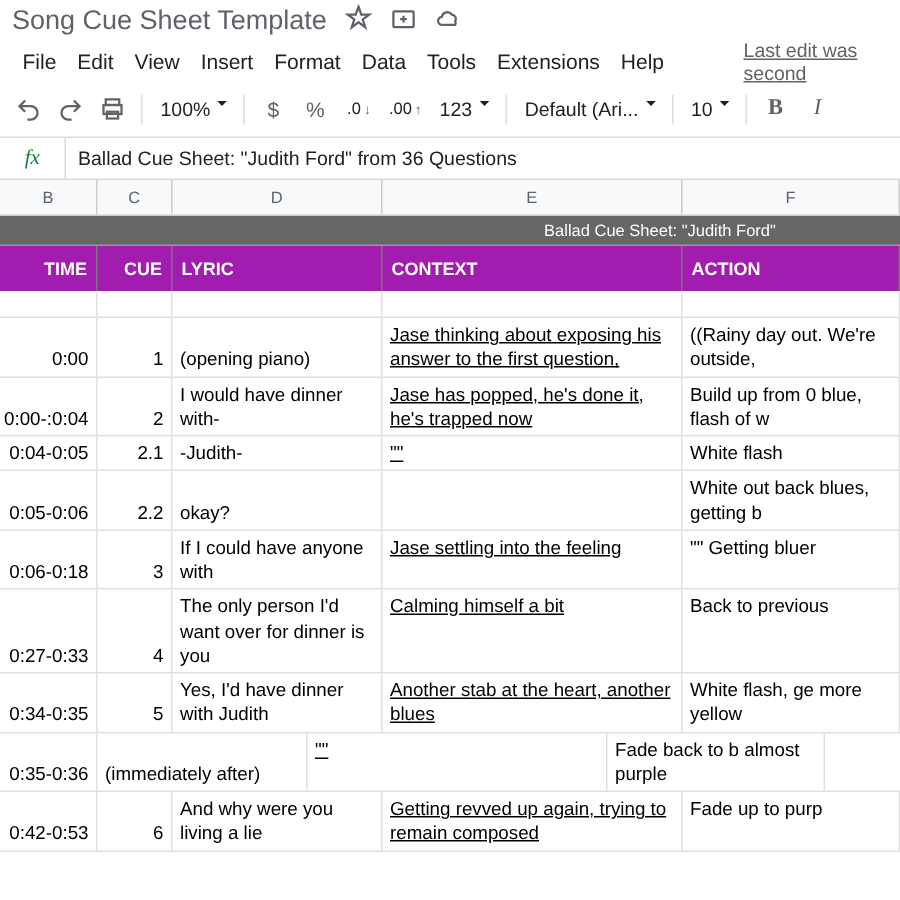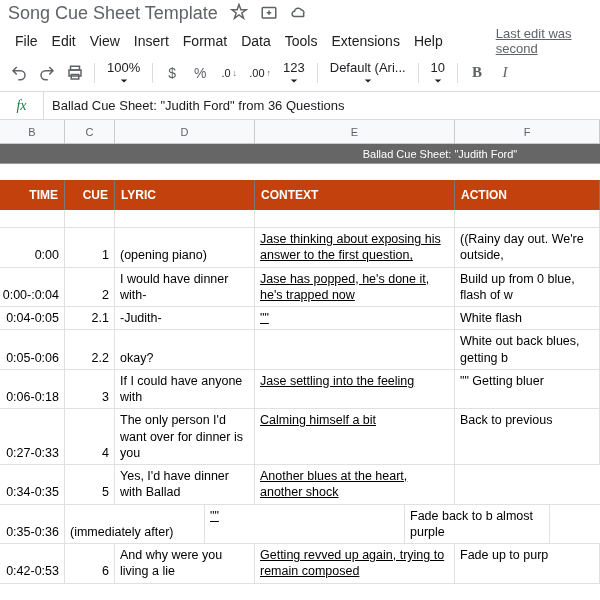--- a/index.html
+++ b/index.html
@@ -12,42 +12,42 @@
   
   .menubar { display: flex; align-items: center; padding: 2px 8px; height: 26px; font-size: 14px; color: #202124; }
   .menu-item { padding: 4px 7px; cursor: pointer; }
   .last-edit { color: #5f6368; text-decoration: underline; margin-left: 10px; font-size: 13px; padding-left: 36px; }
   
   .toolbar { display: flex; align-items: center; padding: 4px 6px; height: 38px; border-bottom: 1px solid #dadce0; gap: 2px; }
   .tb-btn { display: flex; align-items: center; justify-content: center; min-width: 26px; height: 26px; padding: 0 4px; cursor: pointer; color: #5f6368; border-radius: 2px; }
   .tb-btn svg { width: 18px; height: 18px; }
   .tb-sep { width: 1px; height: 20px; background: #dadce0; margin: 0 4px; }
   .tb-text { font-size: 13px; color: #202124; padding: 0 2px; }
-  .tb-drop { display: flex; align-items: center; gap: 2px; padding: 0 4px; cursor: pointer; flex-direction: column; }
+  .tb-drop { display: flex; gap: 2px; padding: 0 4px; cursor: pointer; }
   .tb-drop svg.caret { width: 8px; height: 8px; }
   .bold { font-weight: bold; font-family: serif; font-size: 15px; }
   .italic { font-style: italic; font-family: serif; font-size: 15px; }
   .fx-dollar { font-family: Arial; font-size: 14px; }
   
   .formula-bar { display: flex; align-items: center; height: 28px; border-bottom: 1px solid #dadce0; }
   .fx-label { width: 44px; display: flex; align-items: center; justify-content: center; font-style: italic; color: #15803d; font-size: 14px; border-right: 1px solid #dadce0; height: 100%; font-family: serif; }
   .fx-input { flex: 1; padding: 0 8px; font-size: 13px; color: #202124; }
   
   .sheet { position: relative; }
   .col-headers { display: flex; height: 24px; background: #f8f9fa; border-bottom: 1px solid #ccc; }
   .ch { border-right: 1px solid #ccc; display: flex; align-items: center; justify-content: center; font-size: 11px; color: #5f6368; }
   .ch-B { width: 65px; }
   .ch-C { width: 50px; }
   .ch-D { width: 140px; }
   .ch-E { width: 200px; }
   .ch-F { width: 145px; }
   
   .merged-title { height: 20px; background: #666; color: #fff; display: flex; align-items: center; justify-content: center; font-size: 11px; border-bottom: 1px solid #999; padding-left: 280px; white-space: nowrap; overflow: hidden; }
   
-  .header-row { display: flex; height: 30px; background: #c2410c; color: #fff; font-weight: bold; font-size: 12px; margin-top: 16px; }
+  .header-row { display: flex; height: 30px; background: #a21caf; color: #fff; font-weight: bold; font-size: 12px; }
   .header-row > div { display: flex; align-items: center; padding: 0 6px; border-right: 1px solid #777; }
   .hc-B { width: 65px; justify-content: flex-end; }
   .hc-C { width: 50px; justify-content: flex-end; }
   .hc-D { width: 140px; }
   .hc-E { width: 200px; }
   .hc-F { width: 145px; }
   
   .spacer-row { height: 18px; border-bottom: 1px solid #e0e0e0; display:flex; }
   .spacer-row > div { border-right: 1px solid #e0e0e0; }
   
@@ -223,22 +223,23 @@
       <div class="data-row">
         <div class="c-B">0:27-0:33</div>
         <div class="c-C">4</div>
         <div class="c-D">The only person I'd want over for dinner is you</div>
         <div class="c-E">Calming himself a bit</div>
         <div class="c-F">Back to previous</div>
       </div>
       <div class="data-row">
         <div class="c-B">0:34-0:35</div>
         <div class="c-C">5</div>
-        <div class="c-D">Yes, I'd have dinner with Ballad</div>
-        <div class="c-E">Another blues at the heart, another shock</div>
+        <div class="c-D">Yes, I'd have dinner with Judith</div>
+        <div class="c-E">Another stab at the heart, another blues</div>
+        <div class="c-F">White flash, ge more yellow</div>
       </div>
       <div class="data-row">
         <div class="c-B">0:35-0:36</div>
         <div class="c-D">(immediately after)</div>
         <div class="c-E">""</div>
         <div class="c-F">Fade back to b almost purple</div>
       </div>
       <div class="data-row">
         <div class="c-B">0:42-0:53</div>
         <div class="c-C">6</div>

